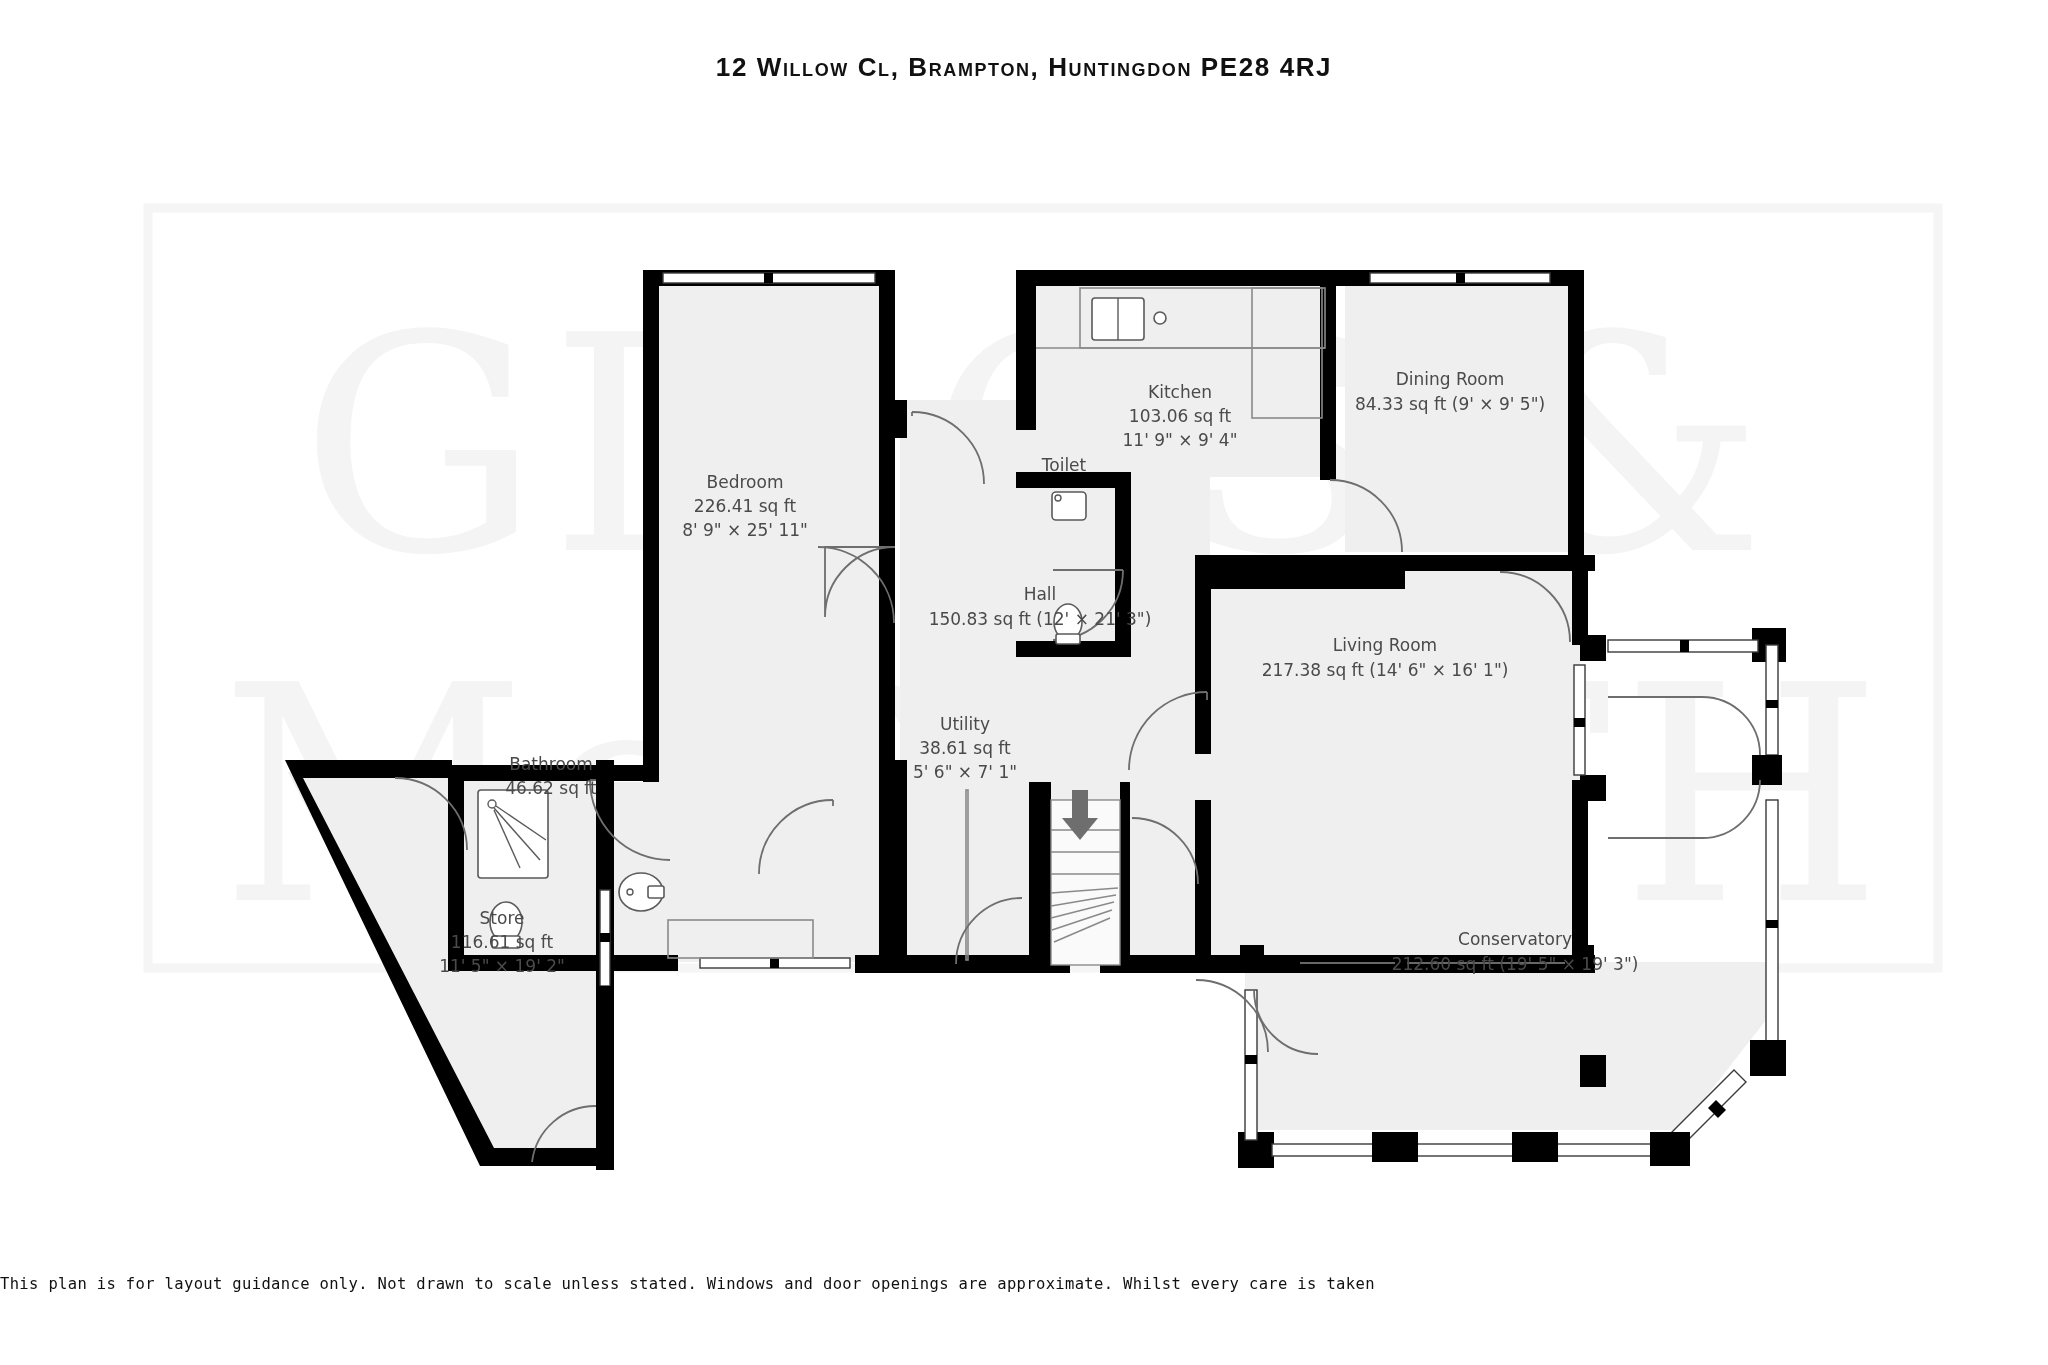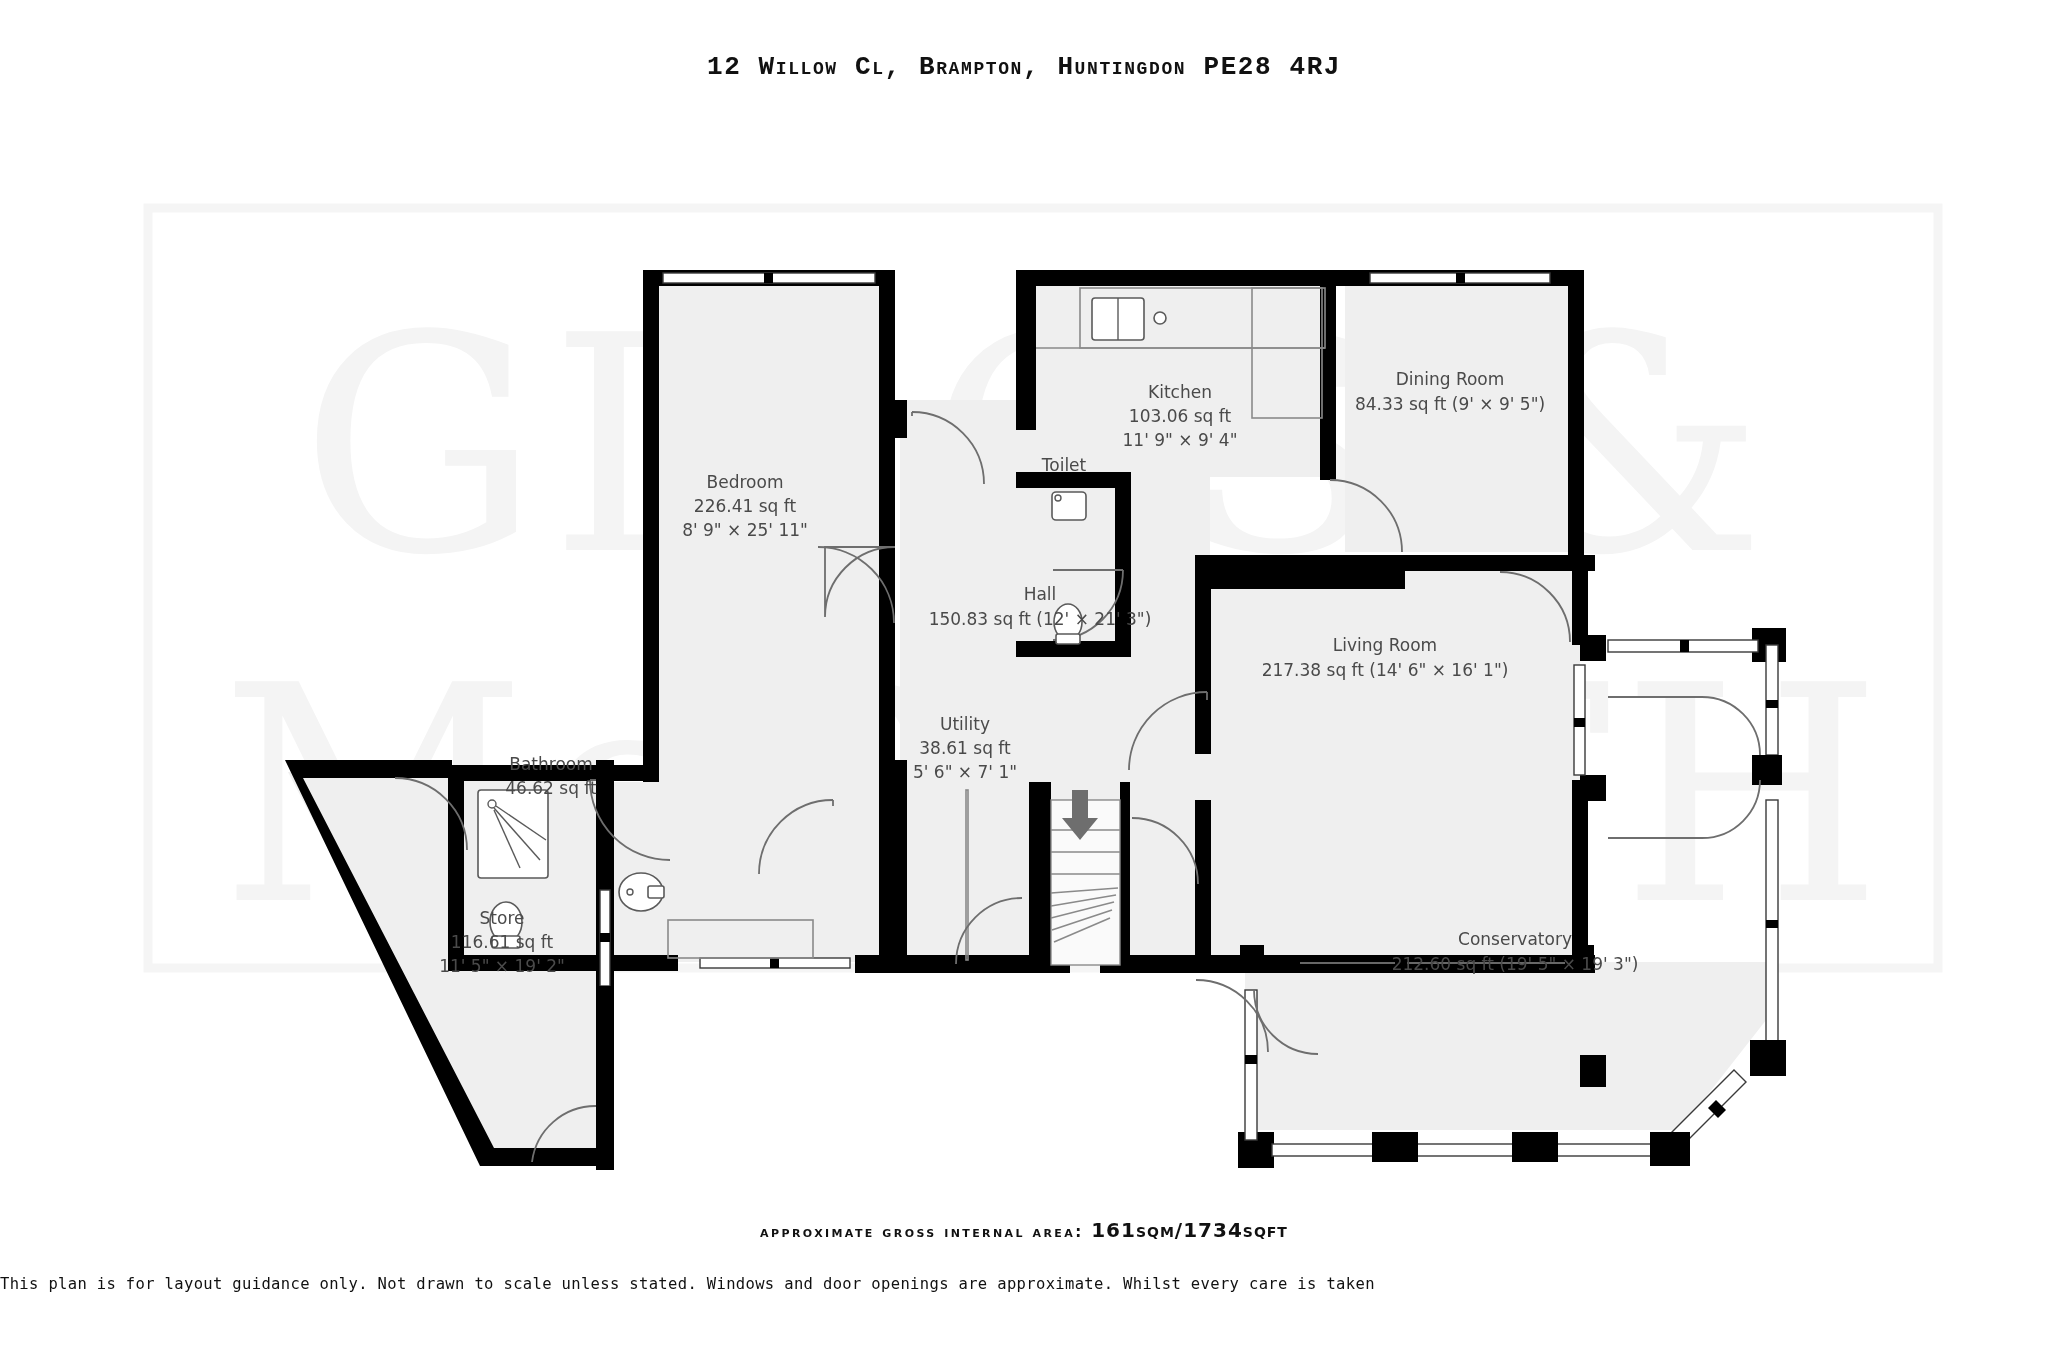--- a/index.html
+++ b/index.html
@@ -7,21 +7,21 @@
     width:2048px;height:1365px;
     font-family:"DejaVu Sans","Liberation Sans",sans-serif;
     overflow:hidden;position:relative;
   }
   #page{position:relative;width:2048px;height:1365px;background:#fff;}
 
   
   .title{
     position:absolute;top:52px;left:0;width:100%;
     text-align:center;
-    font-family:Liberation Mono, monospace;
+    font-family:Liberation Sans, sans-serif;
     font-size:26px;font-weight:700;color:#111;
     font-variant:small-caps;letter-spacing:1.6px;
   }
 
   
   #stage{position:absolute;left:0;top:100px;width:2048px;height:1080px;}
   #plan{position:absolute;left:0;top:0;}
 
   
   .area-line{
@@ -320,22 +320,18 @@
       <text class="rmsize" x="502" y="848" text-anchor="middle">116.61 sq ft</text>
       <text class="rmsize" x="502" y="872" text-anchor="middle">11' 5" × 19' 2"</text>
 
       <text class="rmname" x="1515" y="845" text-anchor="middle">Conservatory</text>
       <text class="rmsize" x="1515" y="870" text-anchor="middle">212.60 sq ft (19' 5" × 19' 3")</text>
     </g>
 
   </svg>
   </div>
 
-  <div class="area-line">
-    <span>approximate gross internal area:</span>
-    <span class="big">161sqm/1734sqft</span>
-  </div>
 
   <div class="disclaimer">
     <div>This plan is for layout guidance only. Not drawn to scale unless stated. Windows and door openings are approximate. Whilst every care is taken</div>
   </div>
 
 </div>
 
 </body></html>

